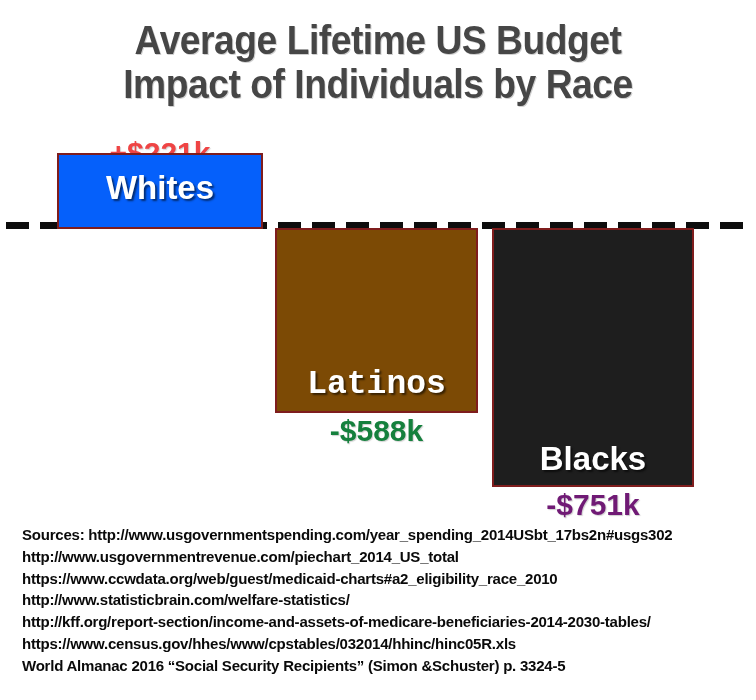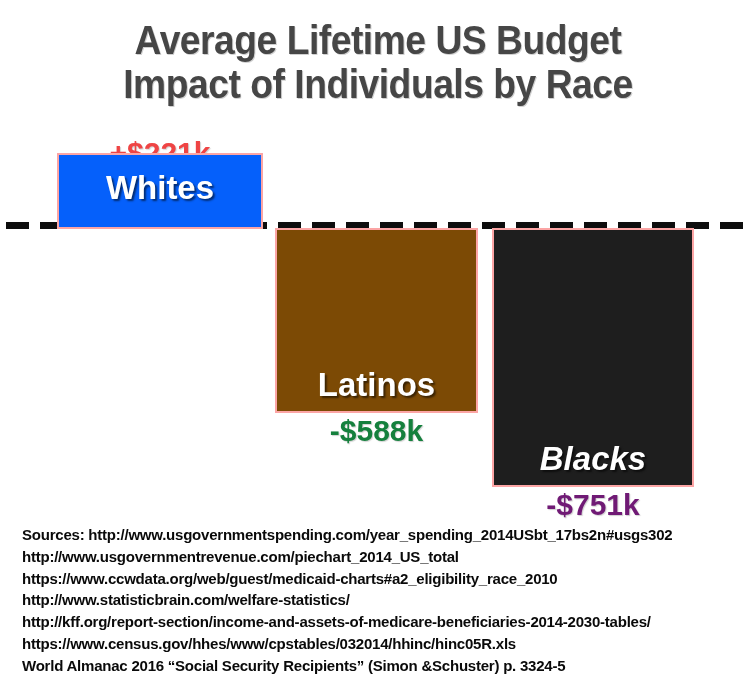--- a/index.html
+++ b/index.html
@@ -53,21 +53,21 @@
     height: 7px;
     background-image: repeating-linear-gradient(
         to right,
         #0d0d0d 0px, #0d0d0d 23px,
         rgba(255,255,255,0) 23px, rgba(255,255,255,0) 34px);
   }
 
   
   .bar {
     position: absolute;
-    border: 2px solid #fca5a5;
+    border: 2px solid #7f1d1d;
     box-sizing: border-box;
   }
   .bar-label {
     position: absolute;
     left: 0;
     width: 100%;
     text-align: center;
     color: #ffffff;
     font-family: "Liberation Sans", sans-serif;
     font-weight: bold;
@@ -84,29 +84,29 @@
     height: 76px;
   }
   #bar-whites .bar-label { top: 15px; }
 
   #bar-latinos {
     left: 275px;
     top: 228px;
     width: 203px;
     height: 185px;
   }
-  #bar-latinos .bar-label { bottom: 8px; }
+  #bar-latinos .bar-label { bottom: 8px; font-family: Liberation Mono, monospace; }
 
   #bar-blacks {
     left: 492px;
     top: 228px;
     width: 202px;
     height: 259px;
   }
-  #bar-blacks .bar-label { bottom: 8px; font-style: italic; }
+  #bar-blacks .bar-label { bottom: 8px; }
 
   
   .value-label {
     position: absolute;
     text-align: center;
     font-family: "Liberation Sans", sans-serif;
     font-weight: bold;
     font-size: 30px;
     line-height: 32px;
     white-space: nowrap;

